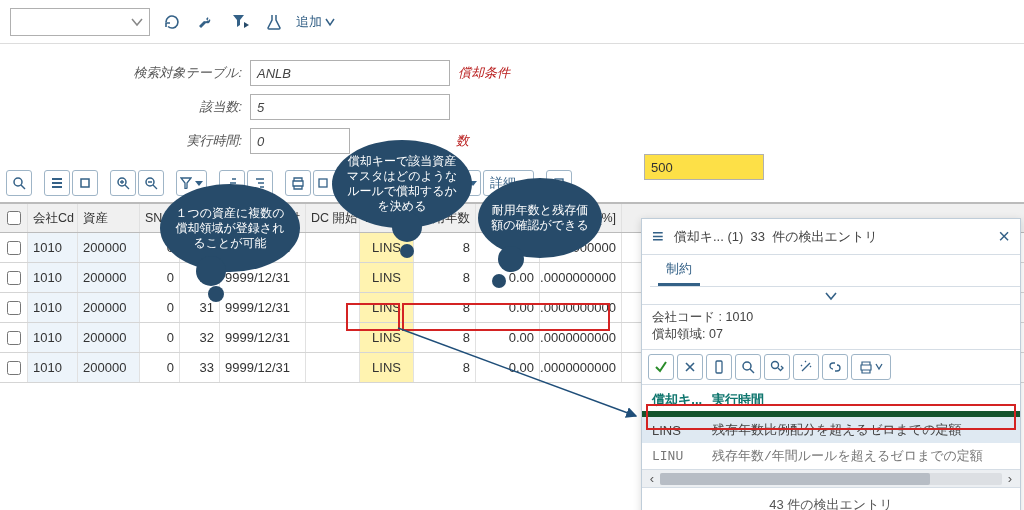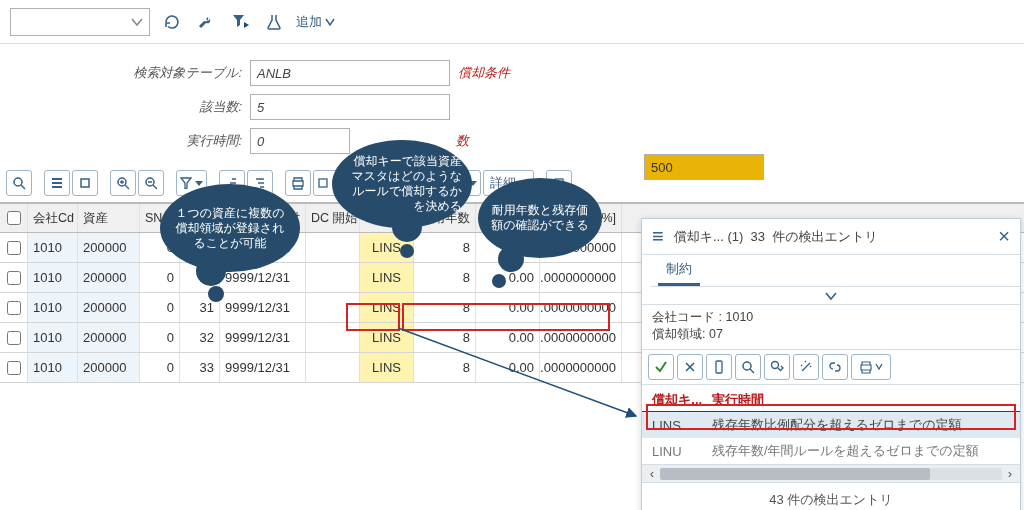--- a/index.html
+++ b/index.html
@@ -182,32 +182,32 @@
     border-bottom:1px solid #d5dde5;
   }
   .dlg-tool {
     width:26px; height:26px;
     border:1.5px solid #9fb5c7; border-radius:3px;
     display:flex; align-items:center; justify-content:center;
     color:#346187; background:#fff;
   }
   .dlg-cols {
     display:flex; padding: 6px 10px 2px 10px;
-    font-weight:bold; color:#b91c1c;
-    border-bottom:1px solid #14532d;
+    font-weight:bold; color:#0f766e;
+    border-bottom:6px solid #14532d;
   }
   .dlg-cols .col1 { width:60px; }
   .dlg-list-row {
     display:flex; align-items:center;
     padding: 4px 10px; height:26px;
     color:#444;
   }
   .dlg-list-row .col1 { width:60px; }
   .dlg-list-row.sel { background:#dfe9f2; }
-  .dlg-list-row.trunc { color:#777; }
+  .dlg-list-row.trunc { color:#777;font-family:Liberation Mono, monospace; }
   .dlg-scrollbar {
     display:flex; align-items:center;
     height:18px;
     background:#eceff2;
     border-top:1px solid #d5dde5;
     padding: 0 2px;
   }
   .dlg-scrollbar .arrow { width:16px; text-align:center; color:#555;}
   .dlg-scrollbar .track { flex:1; height:12px; background:#dcdfe3; position:relative; border-radius:2px;}
   .dlg-scrollbar .thumb { position:absolute; left:0; top:0; bottom:0; width:270px; background:#b7bdc5; border-radius:2px;}
@@ -260,21 +260,21 @@
   }
 
   .menu-icon{ font-size:20px; color:#346187;}
 
   .hits-input {
     position:absolute;
     left: 644px; top: 154px;
     width: 120px; height: 26px;
     border:1px solid #b0b0b0;
     display:flex; align-items:center; padding:8px 6px;
-    background:#eab308;
+    background:#fde047;
   }
 </style>
 </head>
 <body>
 
 <div class="top-toolbar">
   <div class="top-dropdown">
     <svg width="12" height="12">
         <path d="M1 3 L6 9 L11 3" fill="none" stroke="#888" stroke-width="1.5"></path>
       </svg>
@@ -622,21 +622,21 @@
     <div class="arrow">›</div>
   </div>
   <div class="dlg-footer">43 件の検出エントリ</div>
 </div>
 
 <div class="redbox2"></div>
 
 <div class="cloud" style="left:160px; top:184px;">
   <span>１つの資産に複数の償却領域が登録されることが可能</span>
 </div>
-<div class="cloud c2" style="left:332px; top:140px;text-align:right;">
+<div class="cloud c2" style="left:332px; top:140px;">
   <span>償却キーで該当資産マスタはどのようなルールで償却するかを決める</span>
 </div>
 <div class="cloud c3" style="left:478px; top:178px;width:124px;height:80px;">
   <span>耐用年数と残存価額の確認ができる</span>
 </div>
 
 <svg class="arrow-line" style="left:0;top:0;" width="1024" height="510">
   <defs>
     <marker id="ah" markerWidth="8" markerHeight="8" refX="7" refY="4" orient="auto">
       <path d="M0 0 L8 4 L0 8 z" fill="#1f4e79"></path>

